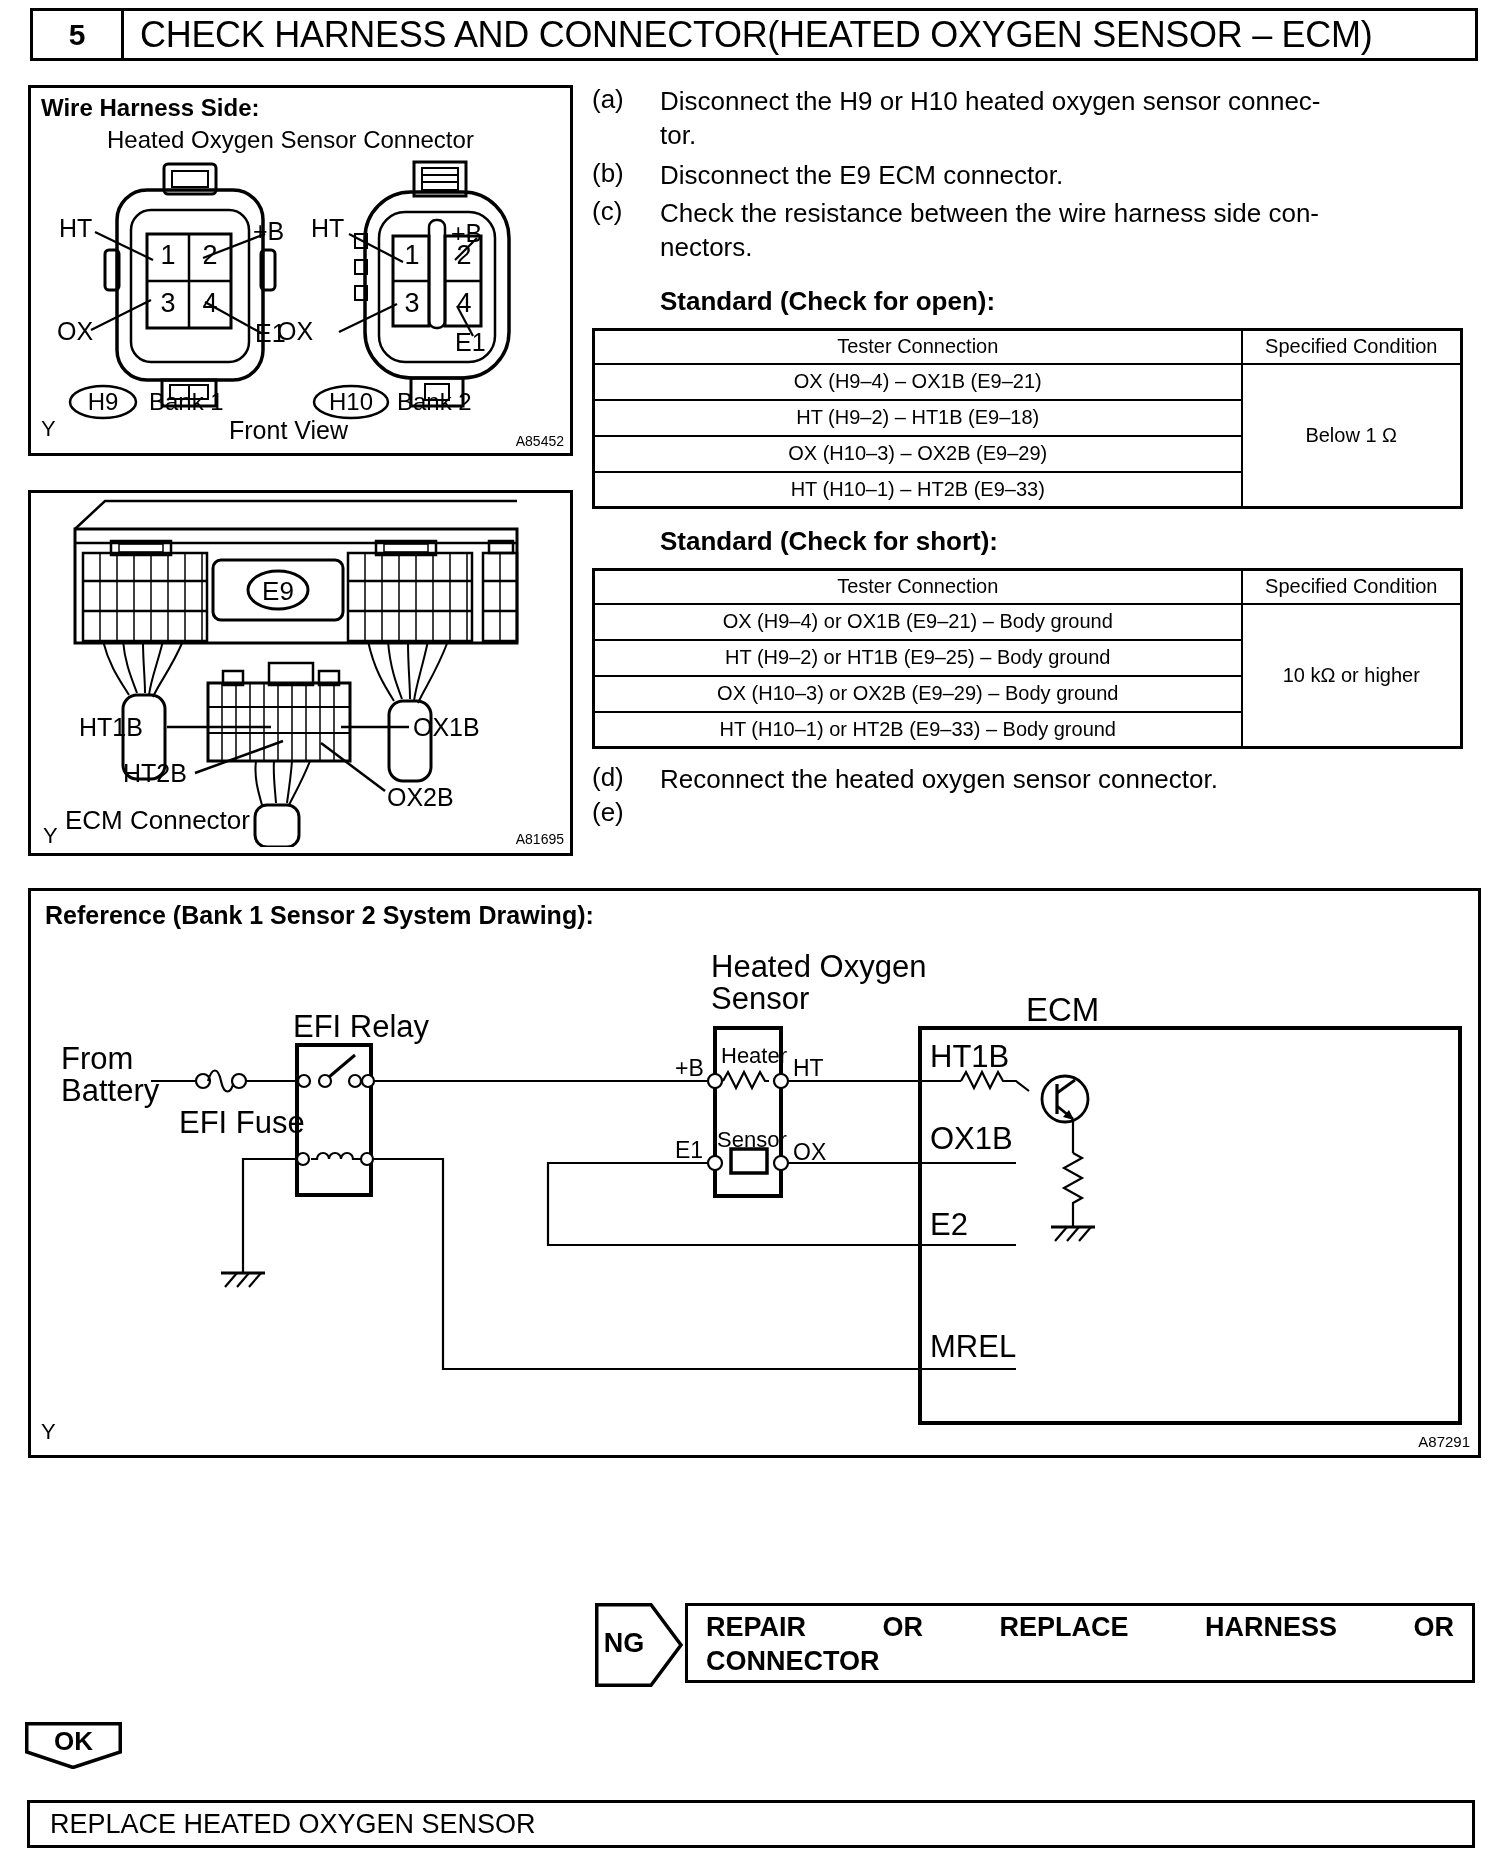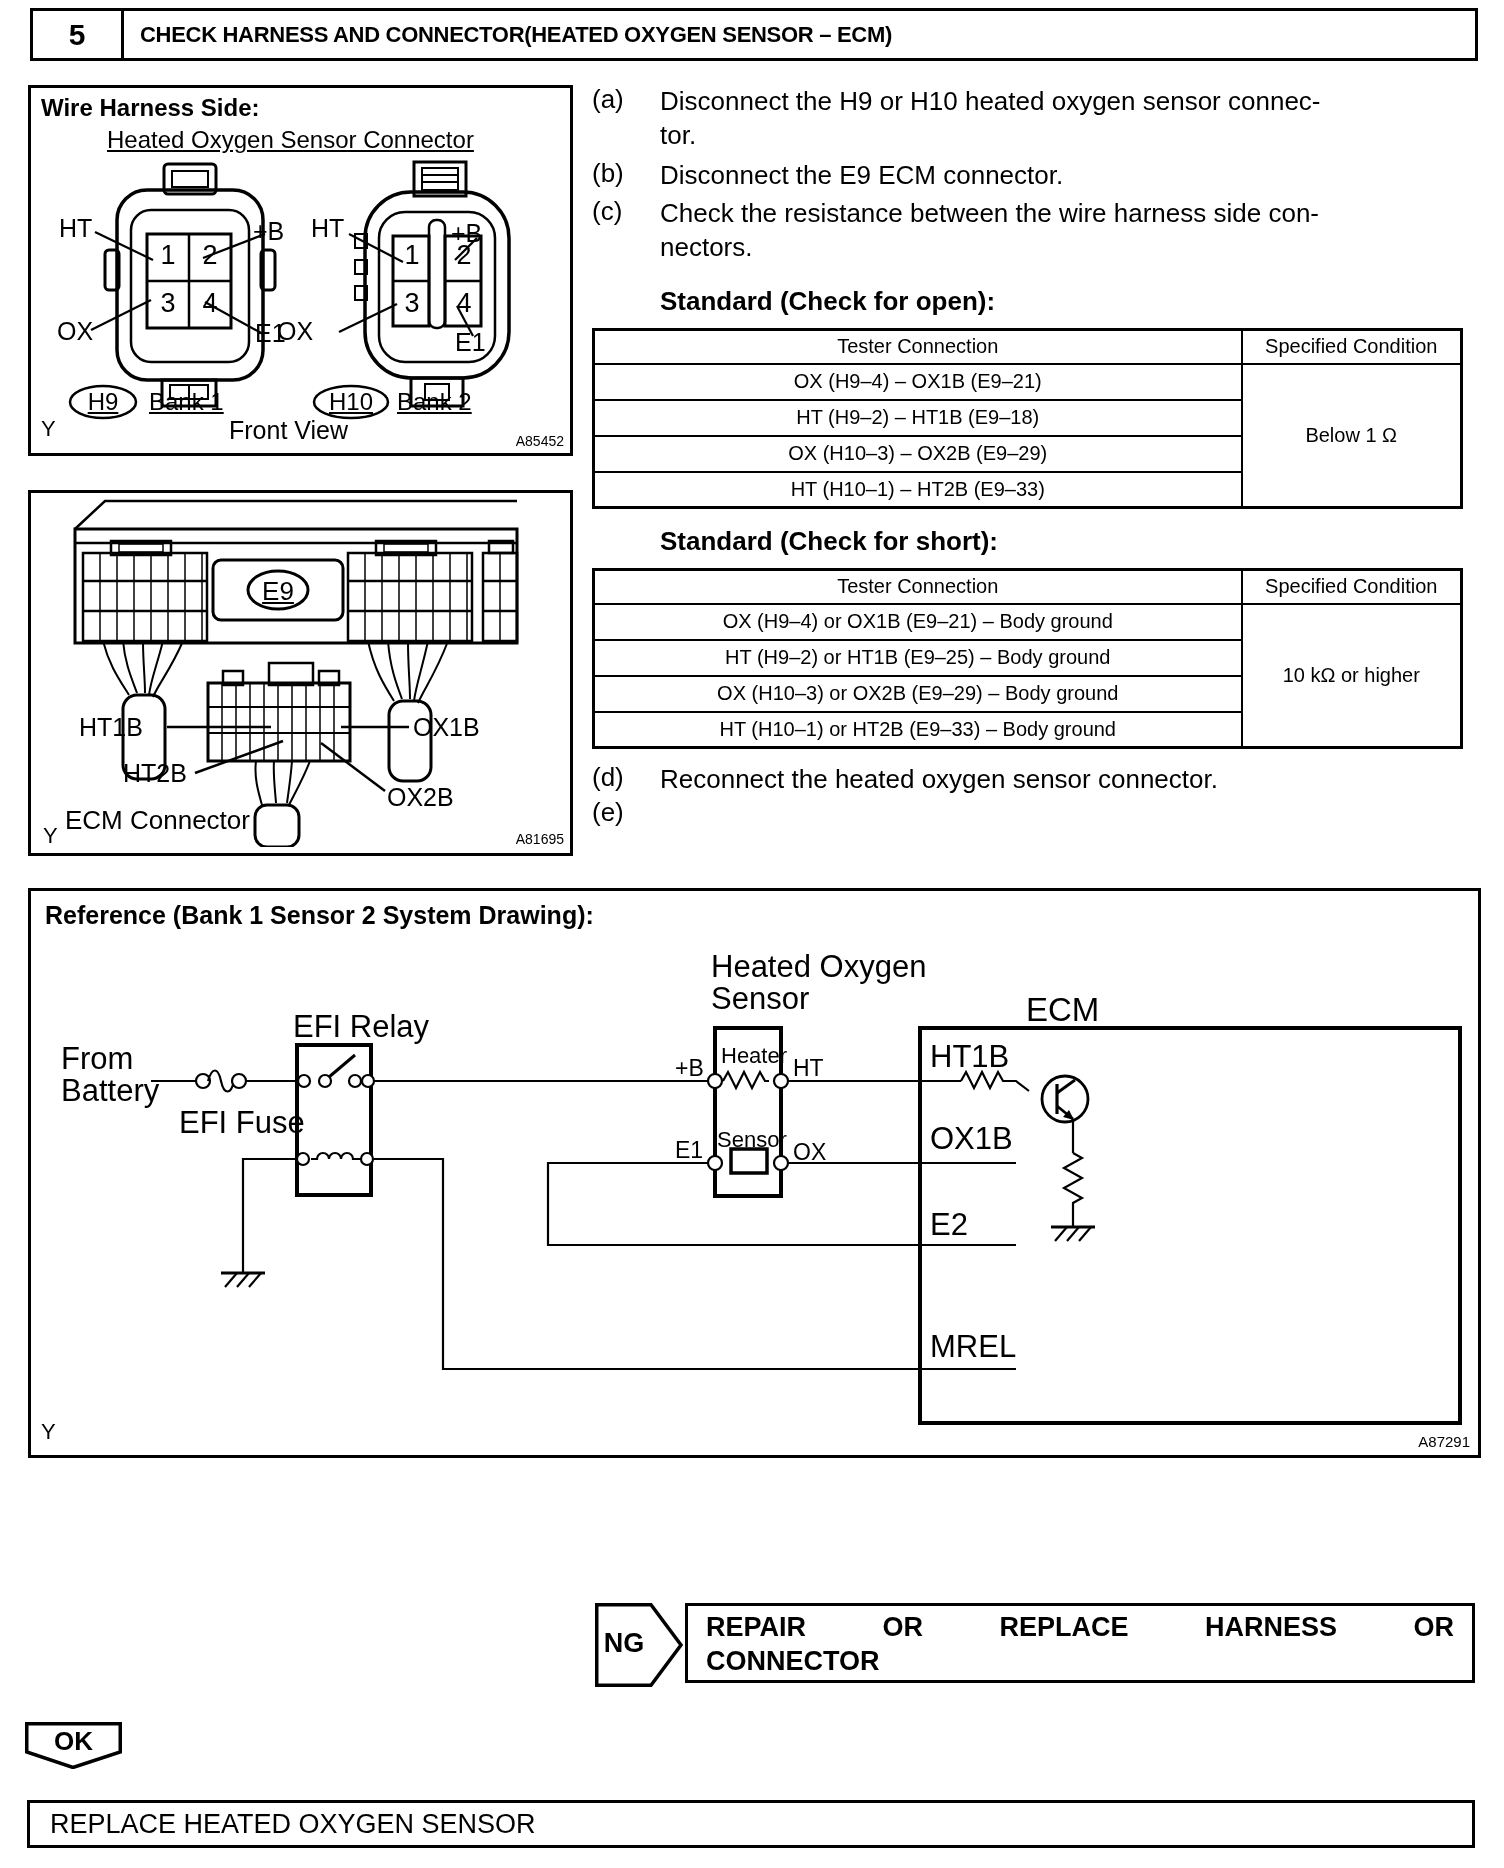--- a/index.html
+++ b/index.html
@@ -4,27 +4,27 @@
 <style>
   html,body{margin:0;padding:0;background:#fff;}
   .page{position:relative;width:1504px;height:1868px;background:#fff;color:#000;
         font-family:"Liberation Sans","DejaVu Sans",sans-serif;overflow:hidden;}
   .abs{position:absolute;}
   .pre{white-space:pre-line;}
   
   .hdr{left:30px;top:8px;width:1442px;height:47px;border:3px solid #000;display:flex;}
   .hdr-step{width:88px;border-right:3px solid #000;display:flex;align-items:center;justify-content:center;
             font-size:30px;font-weight:bold;}
-  .hdr-title{flex:1;display:flex;align-items:center;padding-left:16px;font-size:22px;font-weight:bold;letter-spacing:-0.3px;}
+  .hdr-title{flex:1;display:flex;align-items:center;padding-left:16px;font-size:36px;font-weight:normal;letter-spacing:-0.3px;}
   
   .figbox{border:3px solid #000;background:#fff;}
   .fig1{left:28px;top:85px;width:539px;height:365px;}
   .fig2{left:28px;top:490px;width:539px;height:360px;}
   .figtitle{font-size:24px;font-weight:bold;}
-  .figtext{font-size:24px;text-decoration:underline;}
+  .figtext{font-size:24px;}
   .lbl25{font-size:25px;}
   .pin{font-size:27px;text-align:center;width:30px;}
   .figid{font-size:14px;}
   .cornerY{font-size:22px;}
   svg{position:absolute;left:0;top:0;}
   svg *{vector-effect:none;}
   
   .step-id{font-size:26px;}
   .step-text{font-size:26px;line-height:34px;}
   .subhead{font-size:26px;font-weight:bold;}

